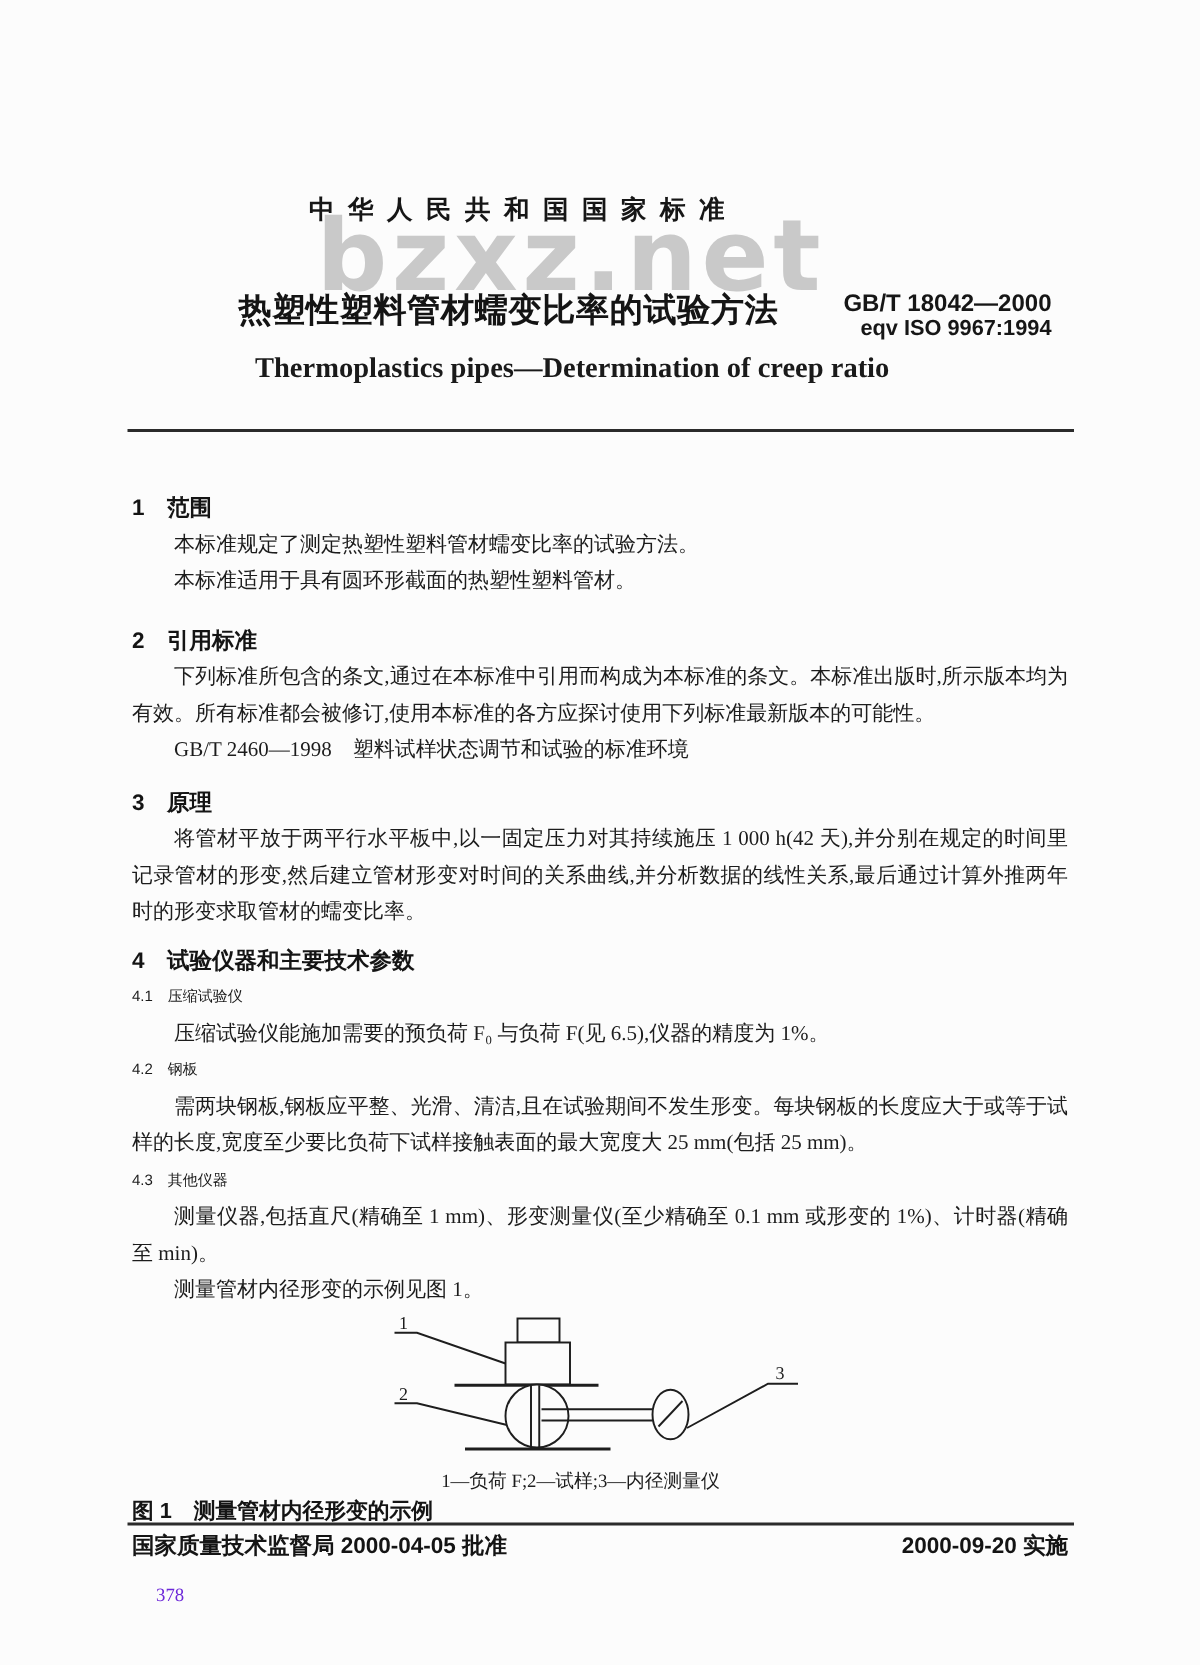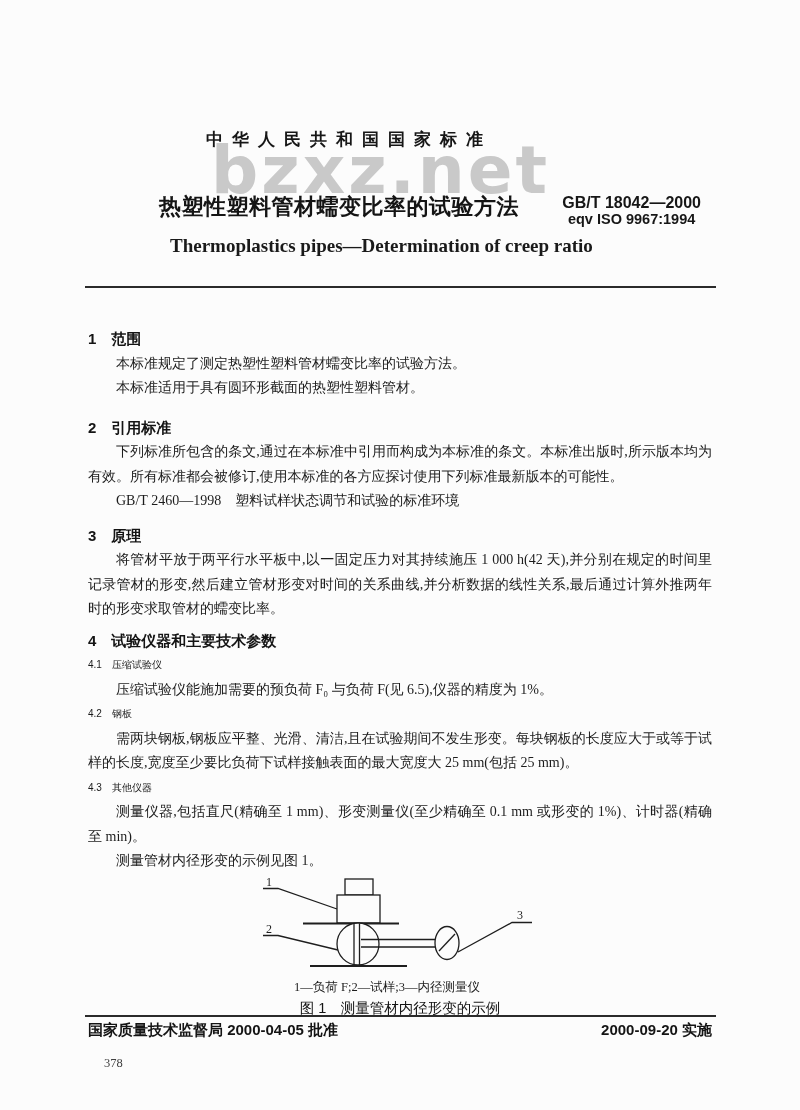--- a/index.html
+++ b/index.html
@@ -33,21 +33,21 @@
     white-space: nowrap; color: #161616;
   }
   .hdr-title {
     position: absolute; left: 159px; top: 192px;
     font-family: "Liberation Sans", sans-serif;
     font-weight: 700; font-size: 22px; letter-spacing: 0.5px;
     white-space: nowrap; color: #141414;
   }
   .hdr-std {
     position: absolute; right: 99px; top: 194px;
-    text-align: center;
+    text-align: right;
     font-family: "Liberation Sans", sans-serif;
     font-weight: 700; color: #161616;
   }
   .hdr-std .no { font-size: 16px; line-height: 17px; }
   .hdr-std .eqv { font-size: 14.5px; line-height: 16px; }
   .hdr-title-en {
     position: absolute; left: 170px; top: 235px;
     font-family: "Liberation Serif", serif;
     font-weight: 700; font-size: 19px;
     white-space: nowrap; color: #1a1a1a;
@@ -84,40 +84,40 @@
 
   
   .figure { margin-top: 1px; }
   .figure svg { display: block; margin-left: 152px; }
   .fig-legend {
     text-align: center; font-size: 12.5px; line-height: 17px;
     margin-top: 8px; transform: translateX(-13px);
     color: #1c1c1c;
   }
   .fig-caption {
-    text-align: center;
-    font-family: "Liberation Sans", sans-serif;
-    font-weight: 400; font-size: 14.5px; line-height: 19px;
+    text-align: left;
+    font-family: "Liberation Sans", sans-serif;
+    font-weight: 700; font-size: 14.5px; line-height: 19px;
     margin-top: 3px; color: #141414;
   }
 
   
   .rule-bottom {
     position: absolute; left: 85px; top: 1015px;
     width: 631px; height: 2px; background: #2b2b2b; z-index: 1;
   }
   .ftr-row {
     position: absolute; left: 88px; top: 1021px; width: 624px;
     display: flex; justify-content: space-between;
     font-family: "Liberation Sans", sans-serif;
     font-weight: 700; font-size: 15px; color: #141414; z-index: 1;
   }
   .page-num {
     position: absolute; left: 104px; top: 1056px;
-    font-size: 12.5px; color: #404040; z-index: 1; text-align: center;
+    font-size: 12.5px; color: #6d28d9; z-index: 1; text-align: center;
   }
 
   .fig-line { stroke: #1e1e1e; stroke-width: 1.3; fill: none; }
   .fig-line-thick { stroke: #1e1e1e; stroke-width: 2; fill: none; }
   .fig-shape { stroke: #1e1e1e; stroke-width: 1.3; fill: #fcfcfc; }
   .fig-num {
     font-family: "Liberation Serif", serif; font-size: 12px; fill: #1c1c1c;
   }
 </style>
 </head>

